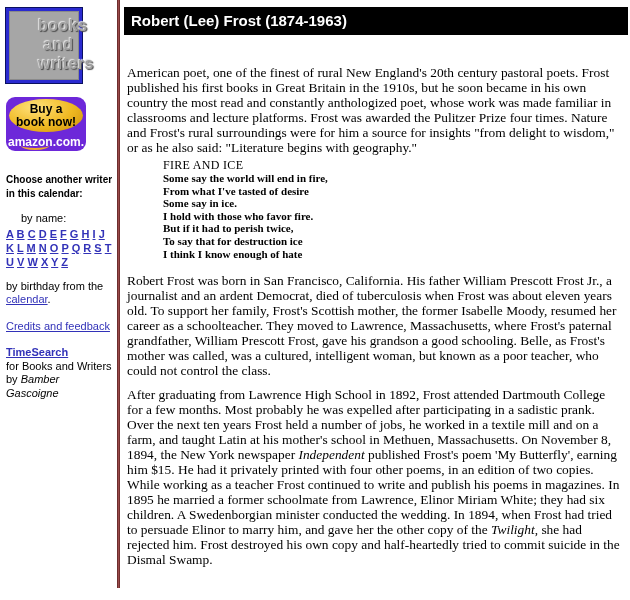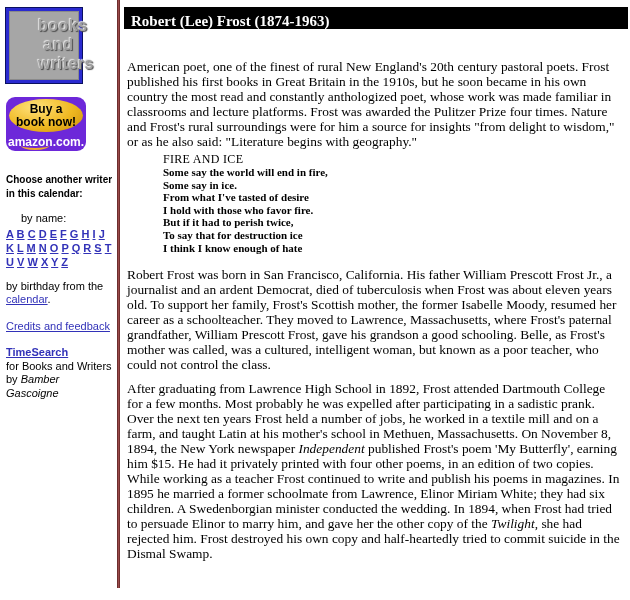--- a/index.html
+++ b/index.html
@@ -41,22 +41,22 @@
   .italic { font-style:italic; }
 
   
   .divider { position:absolute; left:117px; top:0; width:3px; height:588px;
              background:linear-gradient(90deg,#4d1b1b,var(--divider) 45%,#5e2222); }
 
   
   .content { position:absolute; left:124px; top:7px; width:504px;
              font-family:"Liberation Serif",serif; font-size:13.4px; line-height:15px; color:#000; }
   .title-bar { background:var(--header-bg); color:var(--header-fg);
-               font-family:Liberation Serif, serif; font-weight:bold;
-               font-size:15px; line-height:16px; padding:6px 5px 0 7px; }
+               font-family:Liberation Sans, sans-serif; font-weight:bold;
+               font-size:15px; line-height:16px; padding:6px 5px 6px 7px; }
   .body-text { margin-left:3px; width:497px; }
   p.para { margin:9px 0; }
   p.first { margin-top:30px; margin-bottom:4px; }
   .poem { margin:3px 0 13px 36px; font-weight:bold; font-size:11px; line-height:12.6px; }
   .poem-title { font-weight:normal; font-size:12px; letter-spacing:0.3px; line-height:13px; }
   .poem-line { font-weight:bold; }
 </style>
 </head>
 <body>
 
@@ -111,22 +111,22 @@
     </div>
 
     <div class="body-text">
 
       <p class="para first">American poet, one of the finest of rural New England's 20th century pastoral poets. Frost published his first books in Great Britain in the 1910s, but he soon became in his own country the most read and constantly anthologized poet, whose work was made familiar in classrooms and lecture platforms. Frost was awarded the Pulitzer Prize four times. Nature and Frost's rural surroundings were for him a source for insights "from delight to wisdom," or as he also said: "Literature begins with geography."</p>
 
       <div class="poem">
         <div class="poem-title">FIRE AND ICE</div>
         <div id="poem-lines">
             <div class="poem-line">Some say the world will end in fire,</div>
+            <div class="poem-line">From what I've tasted of desire</div>
             <div class="poem-line">Some say in ice.</div>
-            <div class="poem-line">From what I've tasted of desire</div>
             <div class="poem-line">I hold with those who favor fire.</div>
             <div class="poem-line">But if it had to perish twice,</div>
             <div class="poem-line">To say that for destruction ice</div>
             <div class="poem-line">I think I know enough of hate</div>
           </div>
       </div>
 
       <p class="para">Robert Frost was born in San Francisco, California. His father William Prescott Frost Jr., a journalist and an ardent Democrat, died of tuberculosis when Frost was about eleven years old. To support her family, Frost's Scottish mother, the former Isabelle Moody, resumed her career as a schoolteacher. They moved to Lawrence, Massachusetts, where Frost's paternal grandfather, William Prescott Frost, gave his grandson a good schooling. Belle, as Frost's mother was called, was a cultured, intelligent woman, but known as a poor teacher, who could not control the class.</p>
 
       <p class="para" id="para3"><span>After graduating from Lawrence High School in 1892, Frost attended Dartmouth College for a few months. Most probably he was expelled after participating in a sadistic prank. Over the next ten years Frost held a number of jobs, he worked in a textile mill and on a farm, and taught Latin at his mother's school in Methuen, Massachusetts. On November 8, 1894, the New York newspaper </span><i>Independent</i><span> published Frost's poem 'My Butterfly', earning him $15. He had it privately printed with four other poems, in an edition of two copies. While working as a teacher Frost continued to write and publish his poems in magazines. In 1895 he married a former schoolmate from Lawrence, Elinor Miriam White; they had six children. A Swedenborgian minister conducted the wedding. In 1894, when Frost had tried to persuade Elinor to marry him, and gave her the other copy of the </span><i>Twilight</i><span>, she had rejected him. Frost destroyed his own copy and half-heartedly tried to commit suicide in the Dismal Swamp.</span></p>

